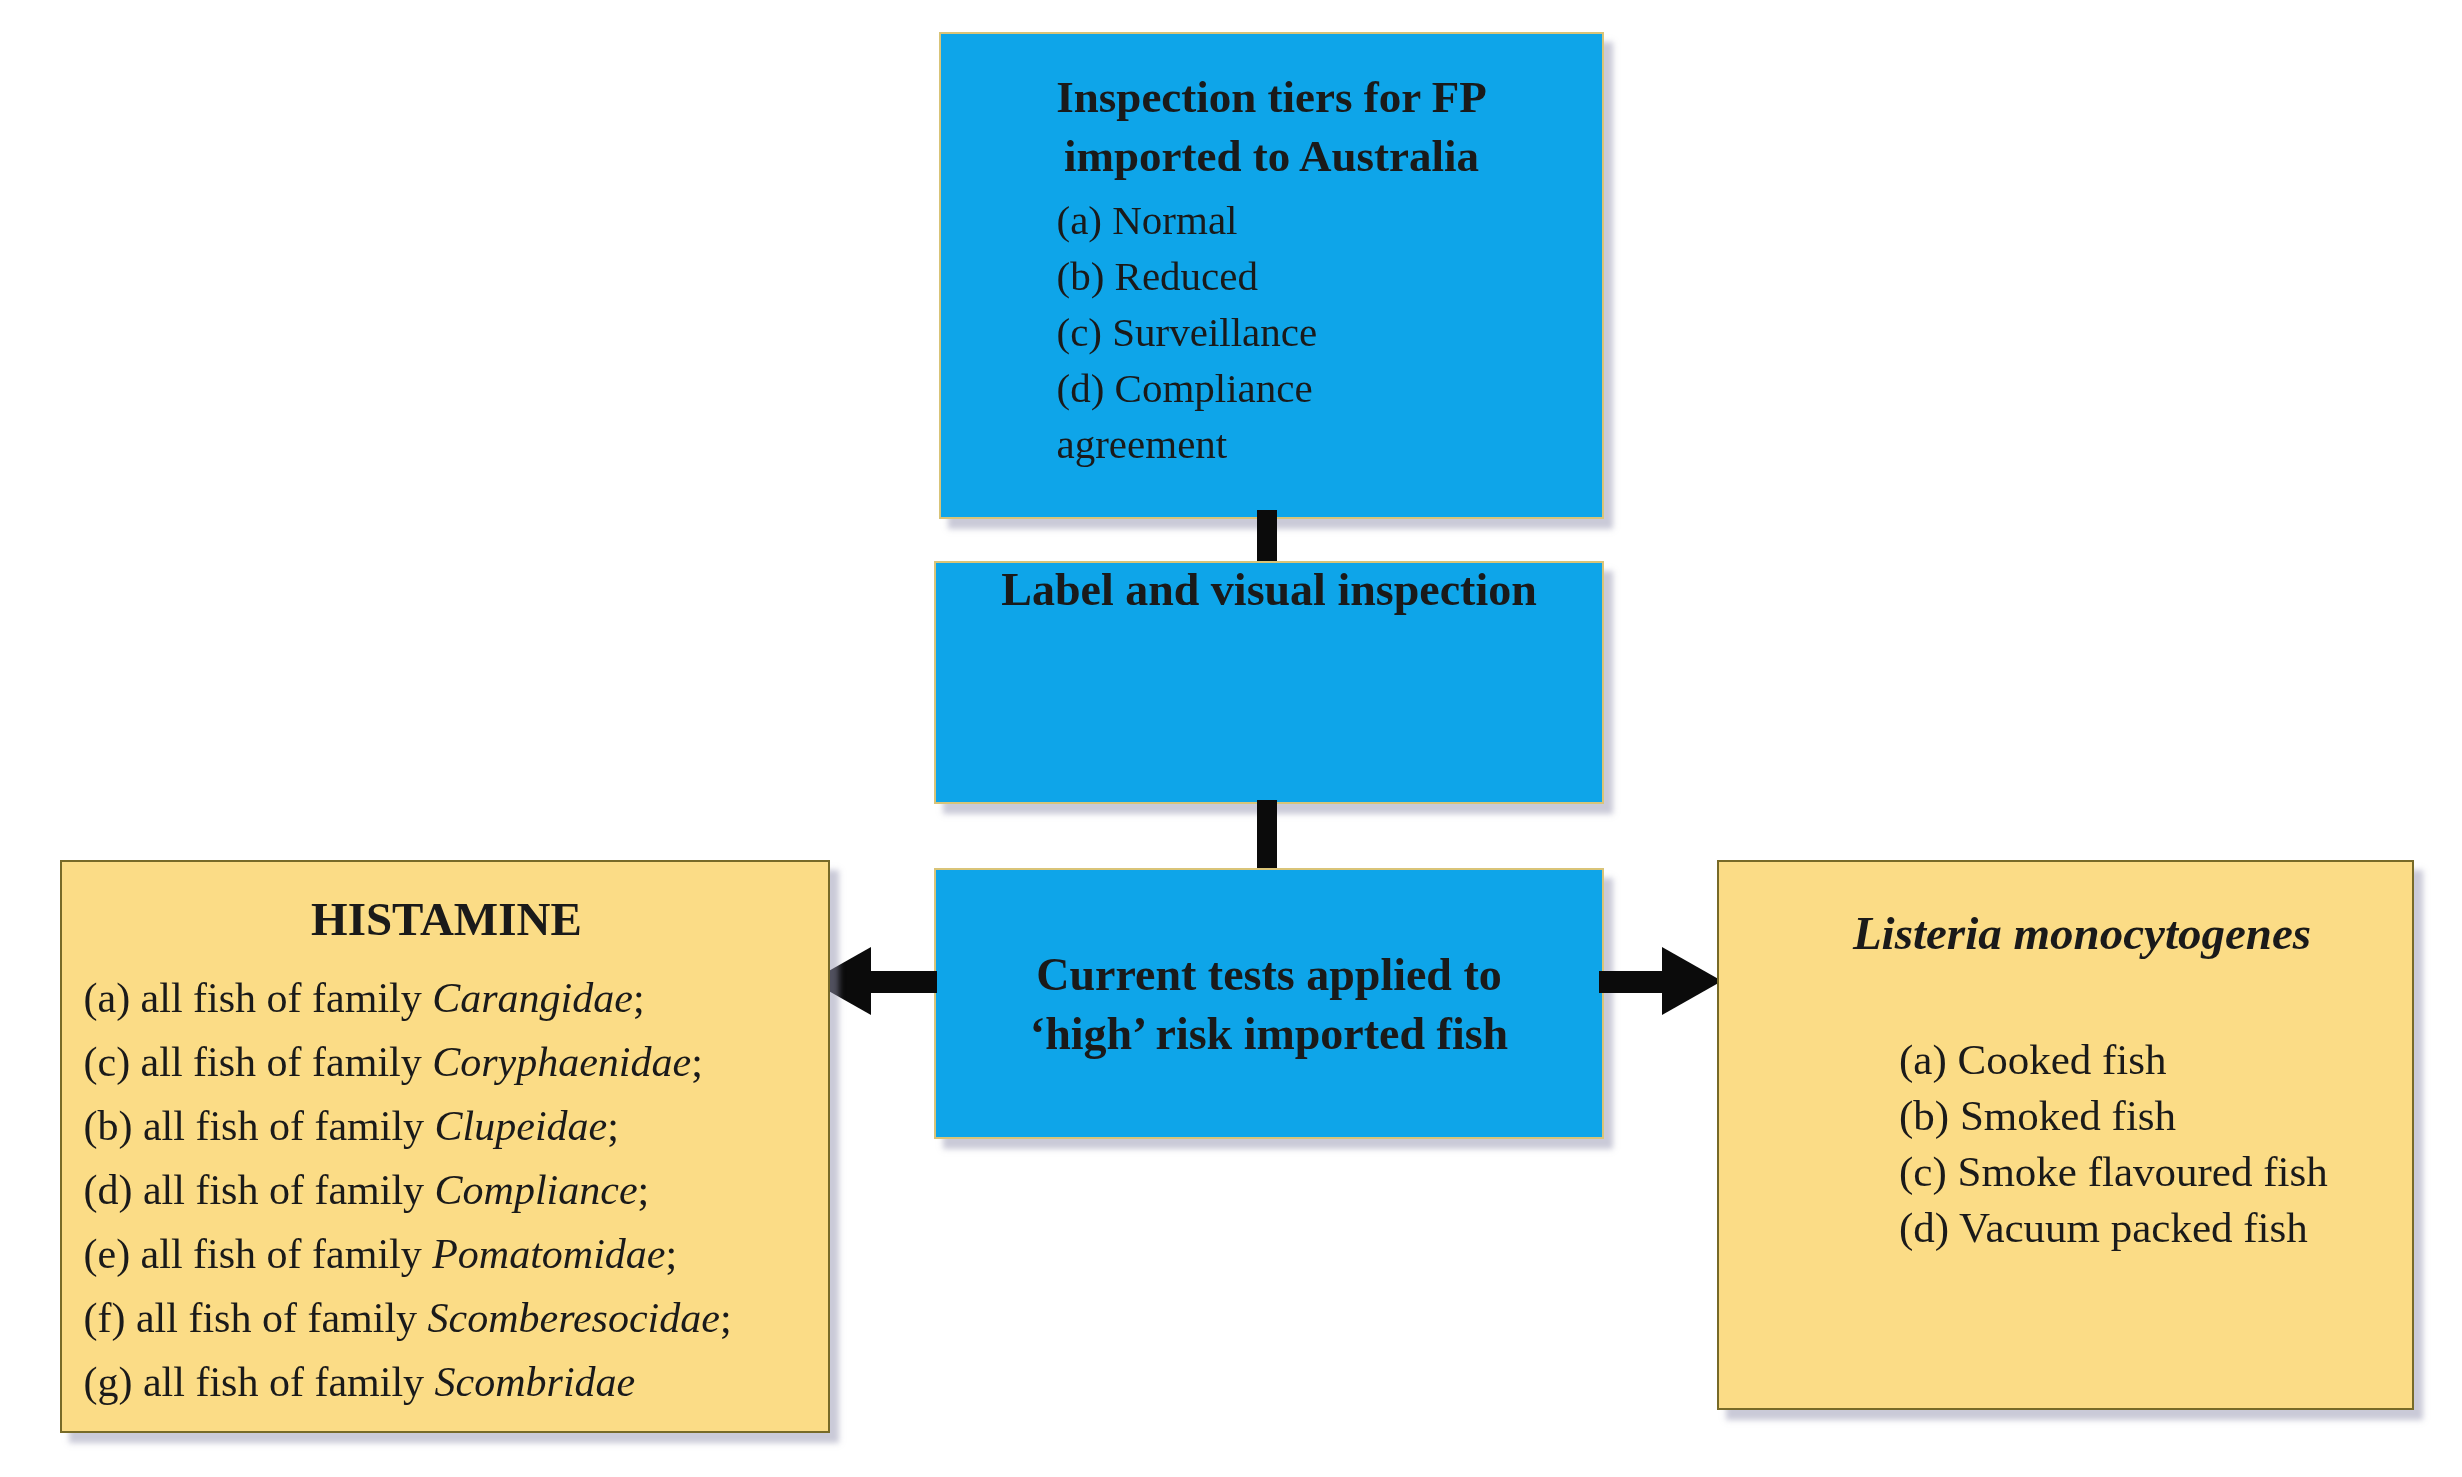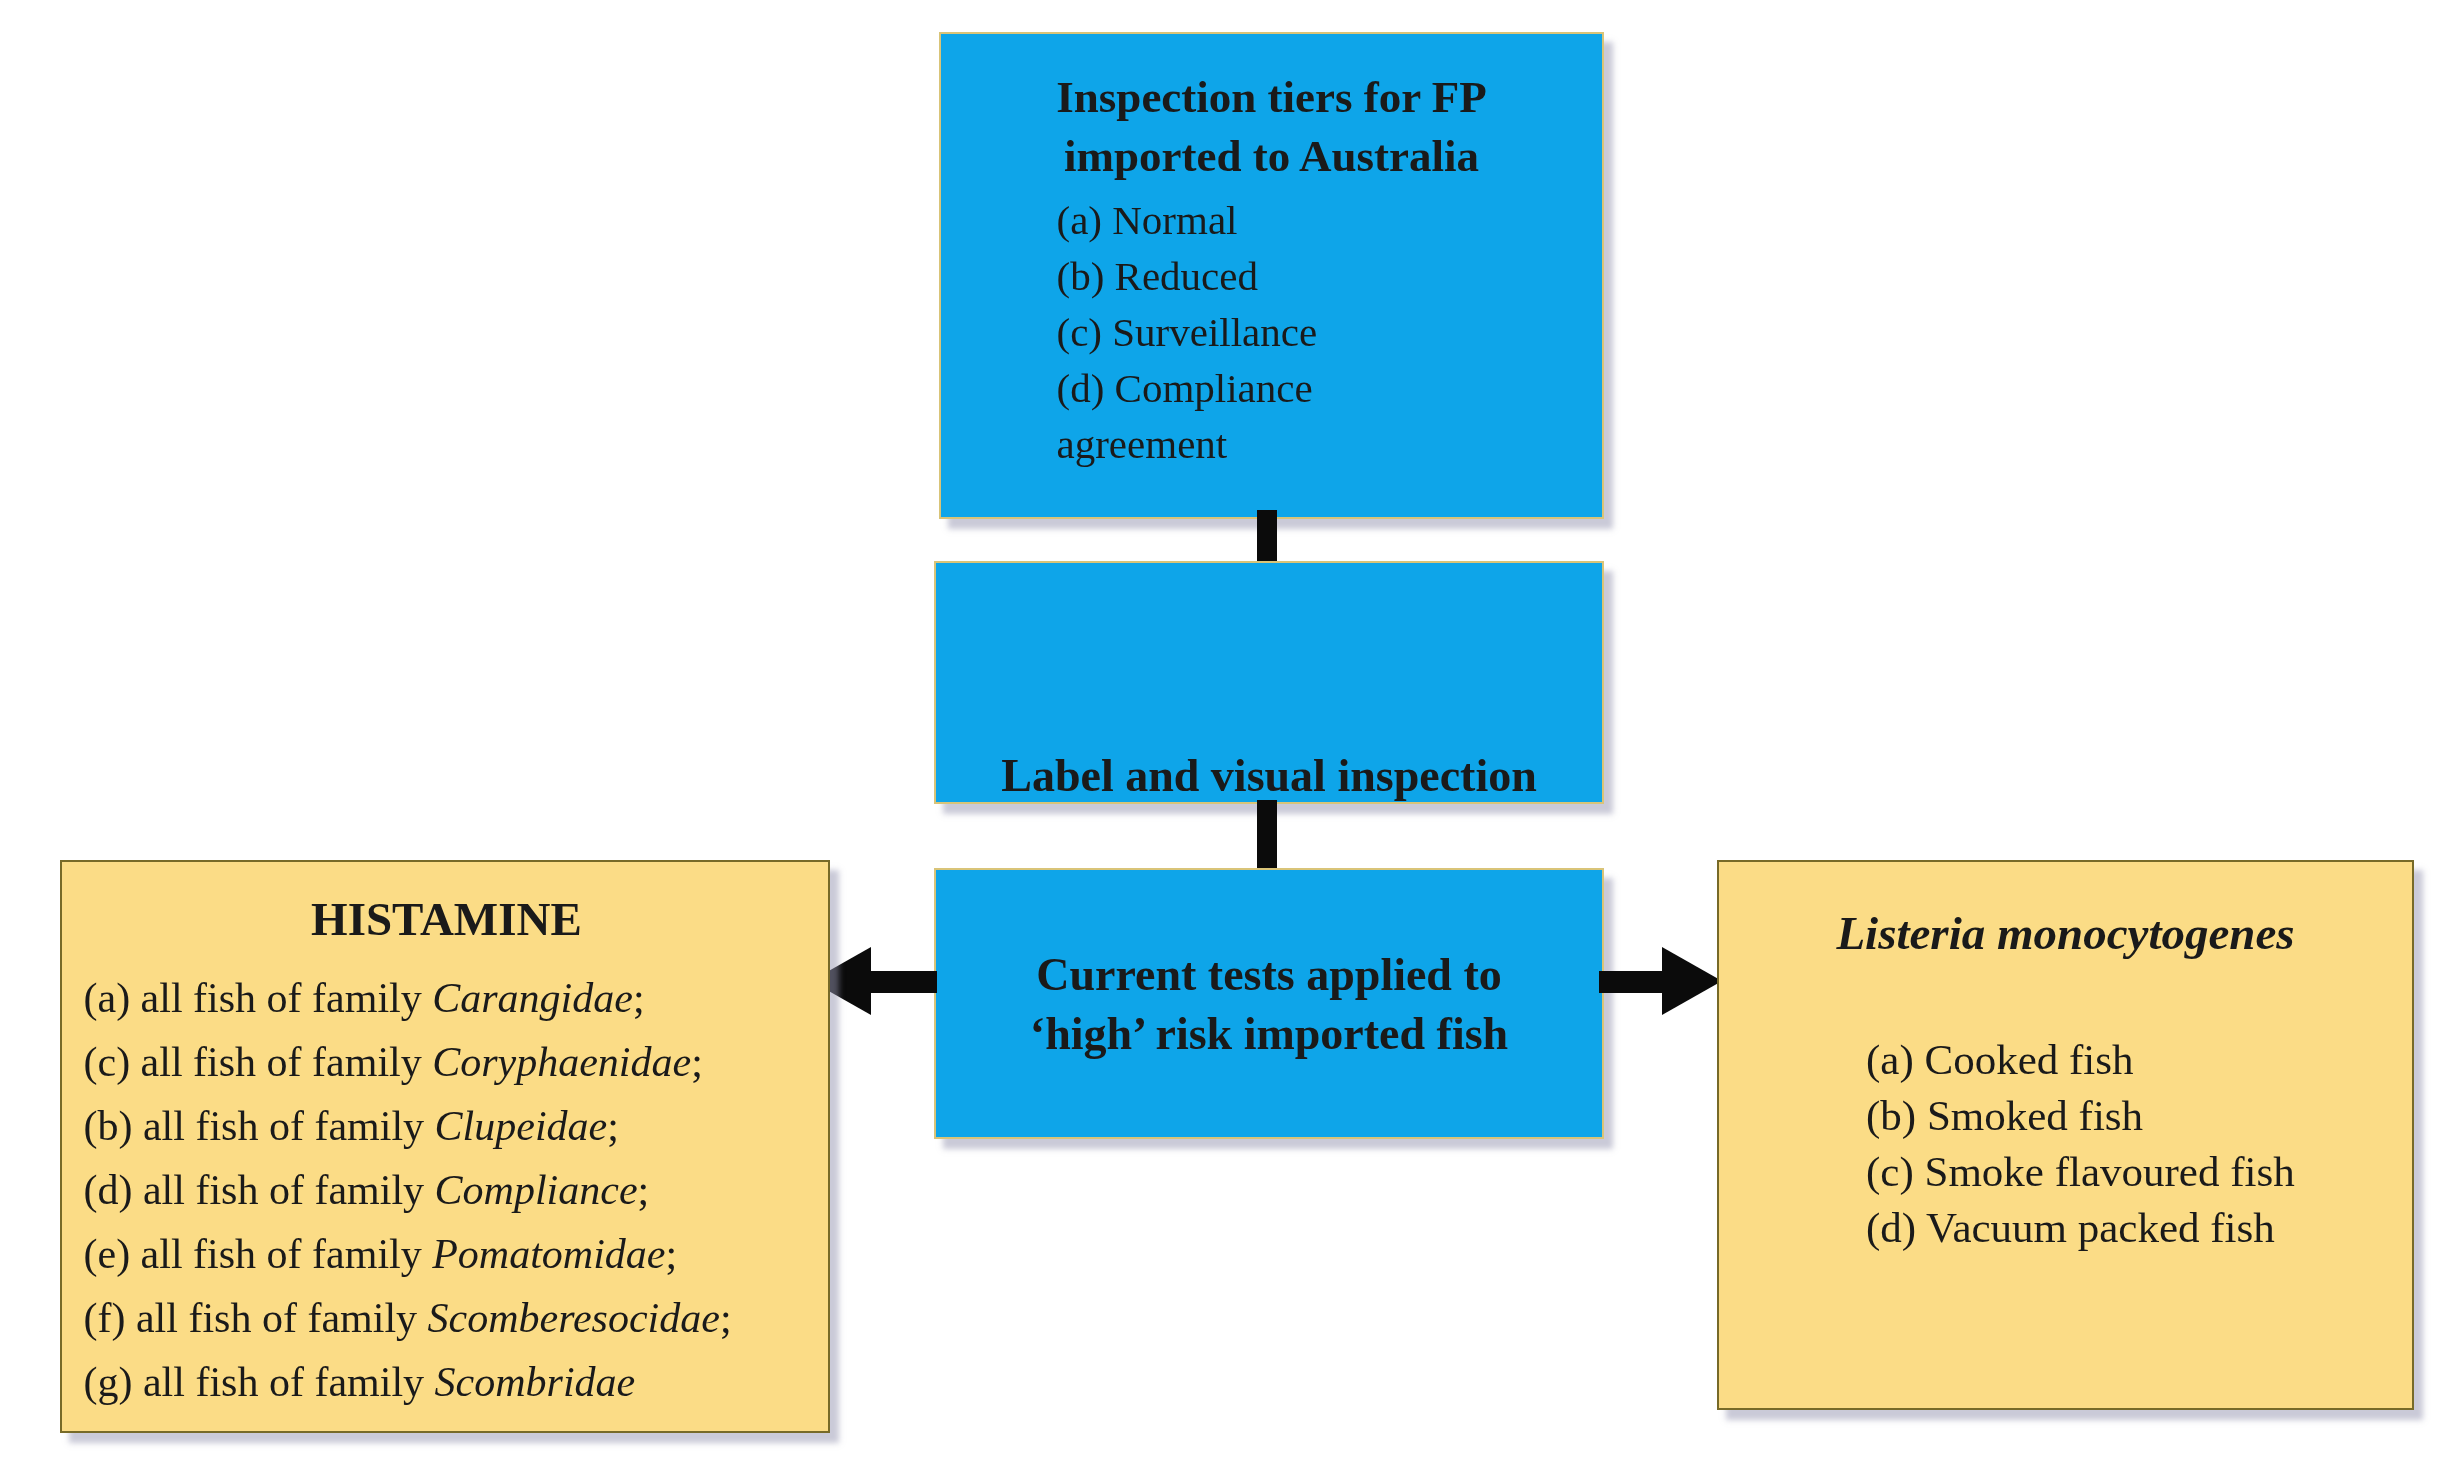--- a/index.html
+++ b/index.html
@@ -15,31 +15,31 @@
   .gold{
     background:#fbdc86;border:2.1px solid #776a28;
     box-shadow:8.6px 10px 5.7px rgba(150,150,178,0.50);
   }
   .title{font-weight:bold;text-align:center;}
   
   .top-box{left:939px;top:32px;width:665px;height:487px;padding-top:34px;}
   .top-box .title{font-size:45px;line-height:59px;width:573px;margin:0 auto;}
   .top-box .tier-list{width:430px;margin:6px auto 0 auto;font-size:41px;line-height:56px;text-align:left;}
   
-  .middle-box{left:934px;top:561px;width:670px;height:243px;display:flex;align-items:flex-end;justify-content:center;}
+  .middle-box{left:934px;top:561px;width:670px;height:243px;display:flex;align-items:flex-start;justify-content:center;}
   .middle-box .title{font-size:46px;}
   
   .center-box{left:934px;top:868px;width:670px;height:271px;display:flex;align-items:center;justify-content:center;}
   .center-box .title{font-size:46px;line-height:59px;width:587px;}
   
   .left-box{left:60px;top:860px;width:770px;height:573px;padding:26px 18.6px 0 21.5px;}
   .left-box .title{font-size:47px;line-height:62px;}
   .left-box .h-list{margin-top:15.8px;font-size:42px;line-height:64px;text-align:left;}
   
-  .right-box{left:1717px;top:860px;width:697px;height:550px;padding-top:44px;}
+  .right-box{left:1717px;top:860px;width:697px;height:550px;padding-top:44px;padding-left:33px;}
   .right-box .title{font-size:47px;font-style:italic;}
   .right-box .l-list{margin:72px 0 0 147px;font-size:43px;line-height:56px;text-align:left;}
   
   .vline{position:absolute;background:#0b0b0b;width:20px;}
   .v1{left:1257px;top:510px;height:56px;}
   .v2{left:1257px;top:800px;height:73px;}
   .shaft{position:absolute;background:#0b0b0b;height:21.5px;top:971px;}
   .shaft-left{left:865px;width:72px;}
   .shaft-right{left:1599px;width:66px;}
   .head{position:absolute;width:0;height:0;top:947px;}

